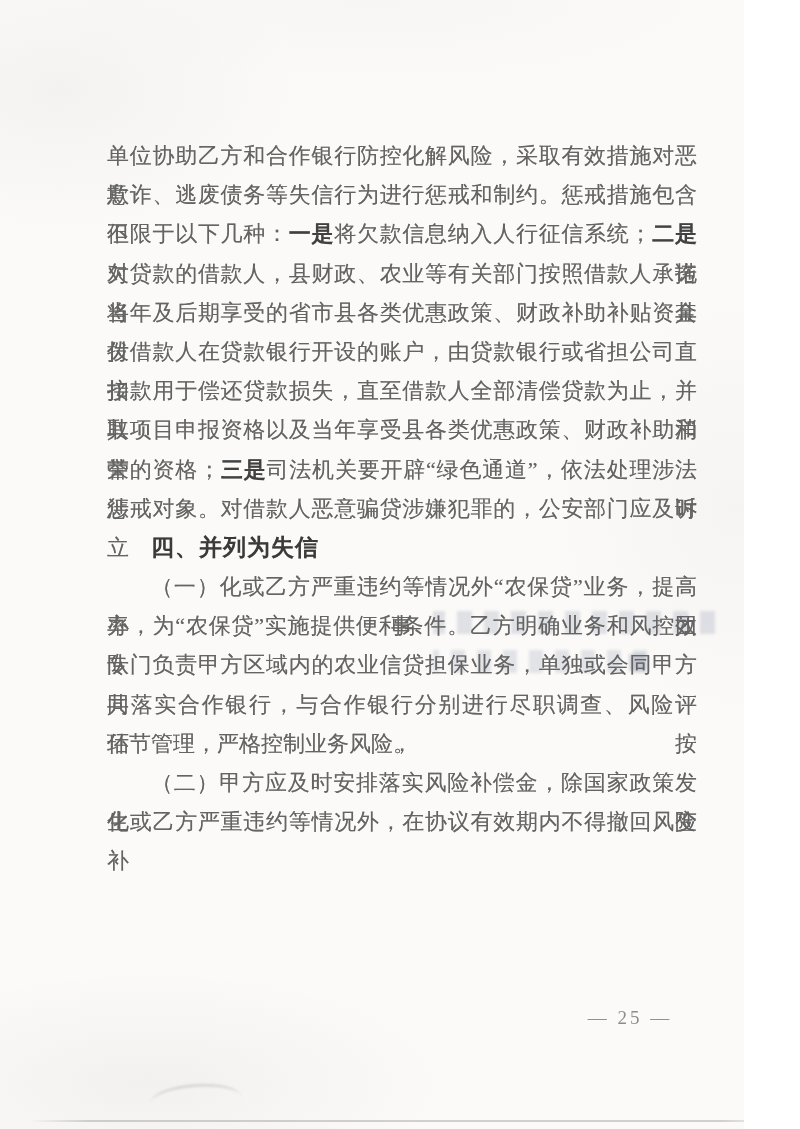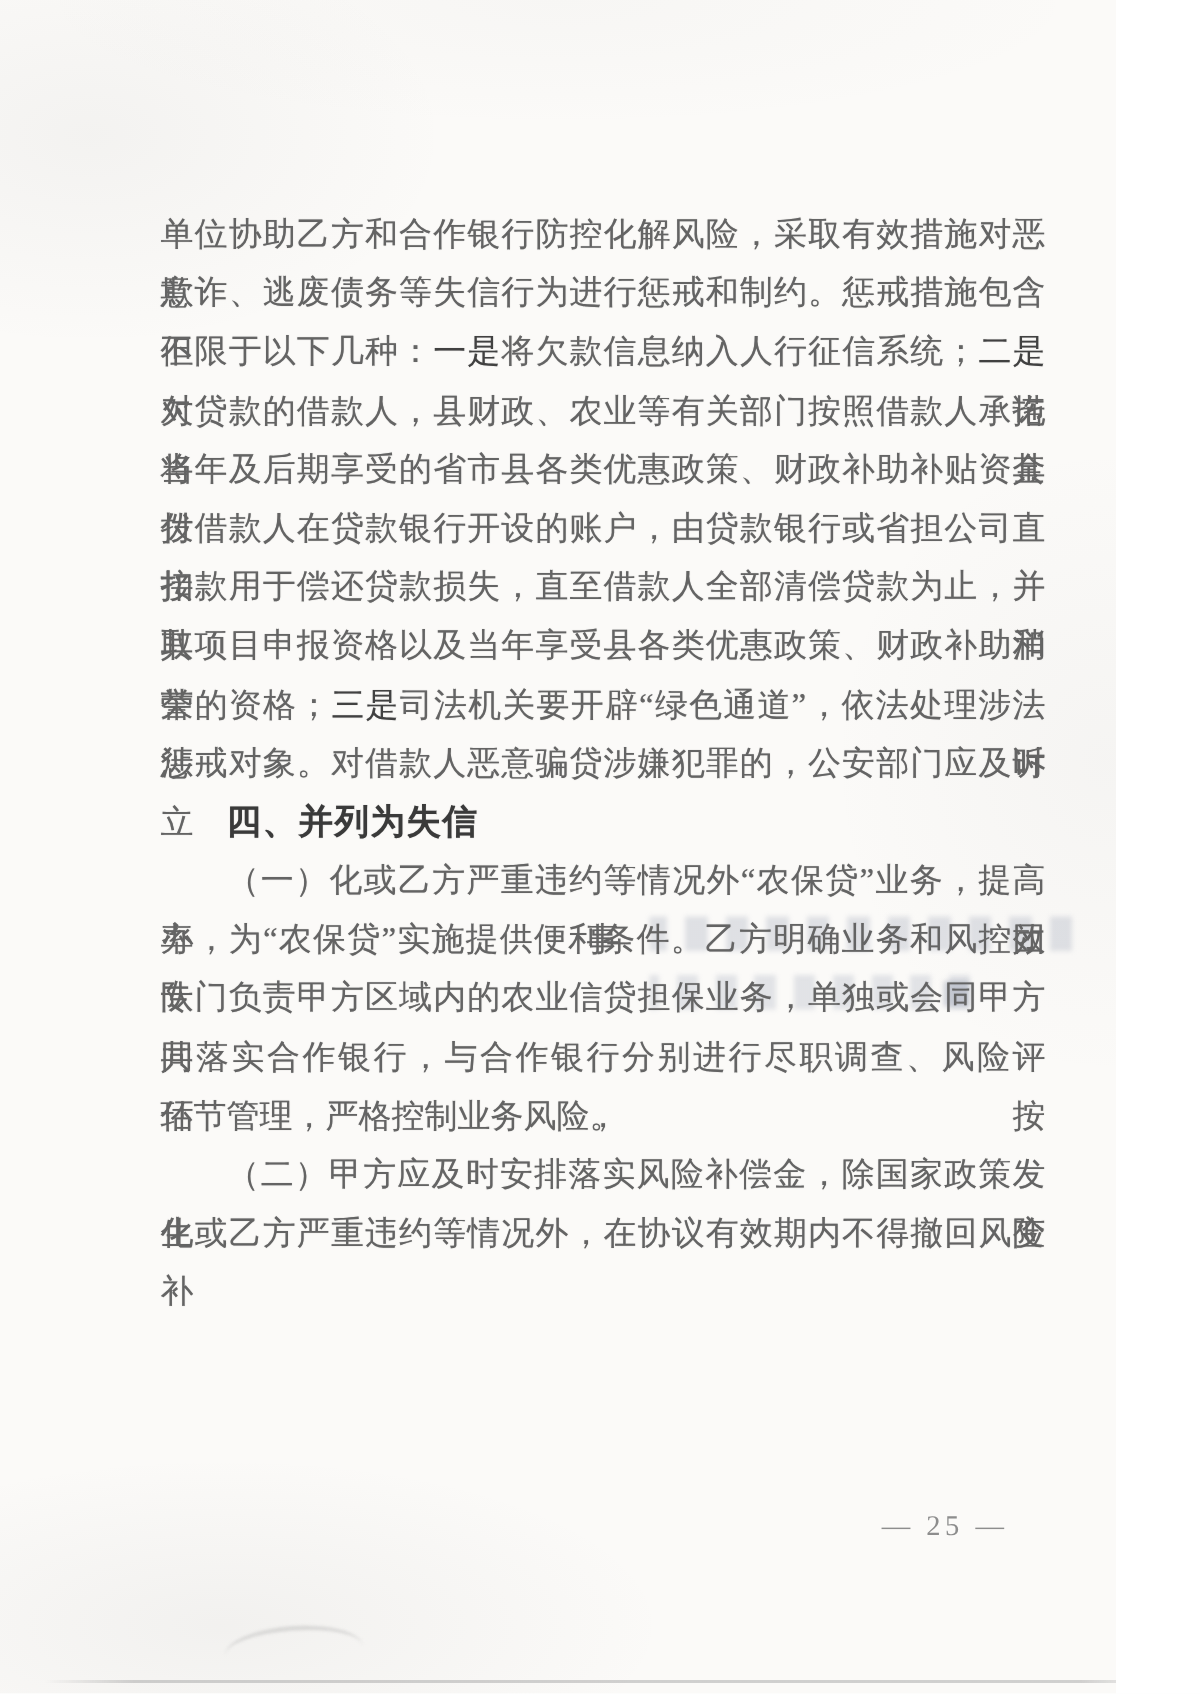--- a/index.html
+++ b/index.html
@@ -36,21 +36,21 @@
   }
   .line.justify {
     white-space: normal;
     text-align: justify;
     text-align-last: justify;
   }
   .line.indent {
     text-indent: 44px;
   }
   .line .bold {
-    font-weight: normal;
+    font-weight: bold;
     color: var(--ink-bold, #414141);
   }
   .line.heading {
     font-family: "Liberation Sans", "DejaVu Sans", sans-serif;
     font-weight: bold;
     font-size: 23px;
     color: var(--ink-heading, #3a3a3a);
     text-indent: 44px;
     letter-spacing: 1px;
   }

